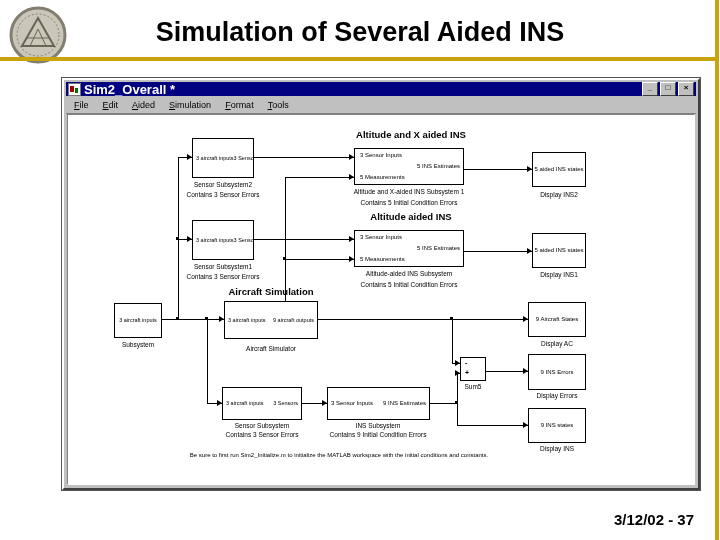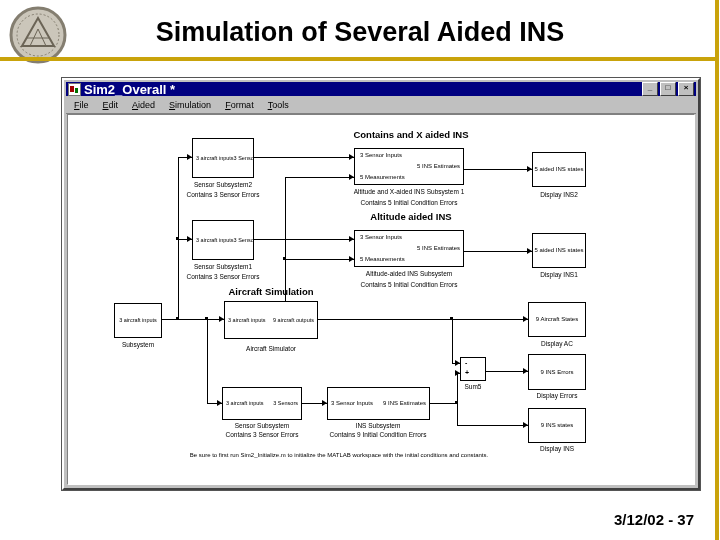--- a/index.html
+++ b/index.html
@@ -82,21 +82,21 @@
       <span class="menu-item">File</span>
       <span class="menu-item">Edit</span>
       <span class="menu-item">Aided</span>
       <span class="menu-item">Simulation</span>
       <span class="menu-item">Format</span>
       <span class="menu-item">Tools</span>
     </div>
 
     <div class="canvas">
 
-      <div class="hd" style="left:243px;top:14px;">Contains and X aided INS</div>
+      <div class="hd" style="left:243px;top:14px;">Altitude and X aided INS</div>
       <div class="hd" style="left:243px;top:96px;">Altitude aided INS</div>
       <div class="hd" style="left:103px;top:171px;">Aircraft Simulation</div>
 
       <div class="wire" style="left:94px;top:204px;width:62px;height:1px;"></div>
       <div class="wire" style="left:250px;top:204px;width:210px;height:1px;"></div>
       <div class="wire" style="left:186px;top:42px;width:100px;height:1px;"></div>
       <div class="wire" style="left:396px;top:54px;width:68px;height:1px;"></div>
       <div class="wire" style="left:186px;top:124px;width:100px;height:1px;"></div>
       <div class="wire" style="left:396px;top:136px;width:68px;height:1px;"></div>
       <div class="wire" style="left:110px;top:42px;width:14px;height:1px;"></div>

